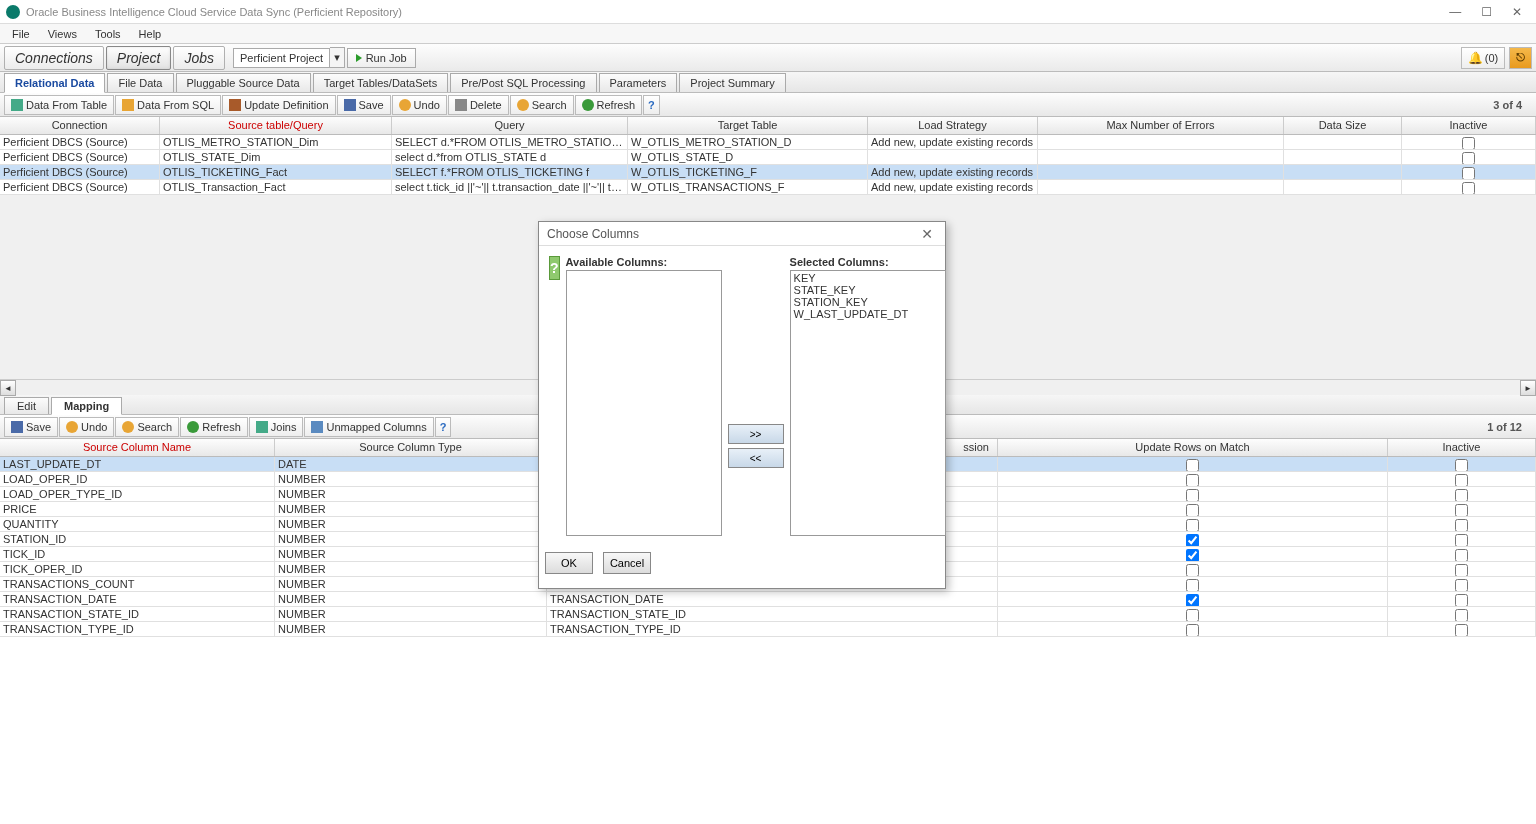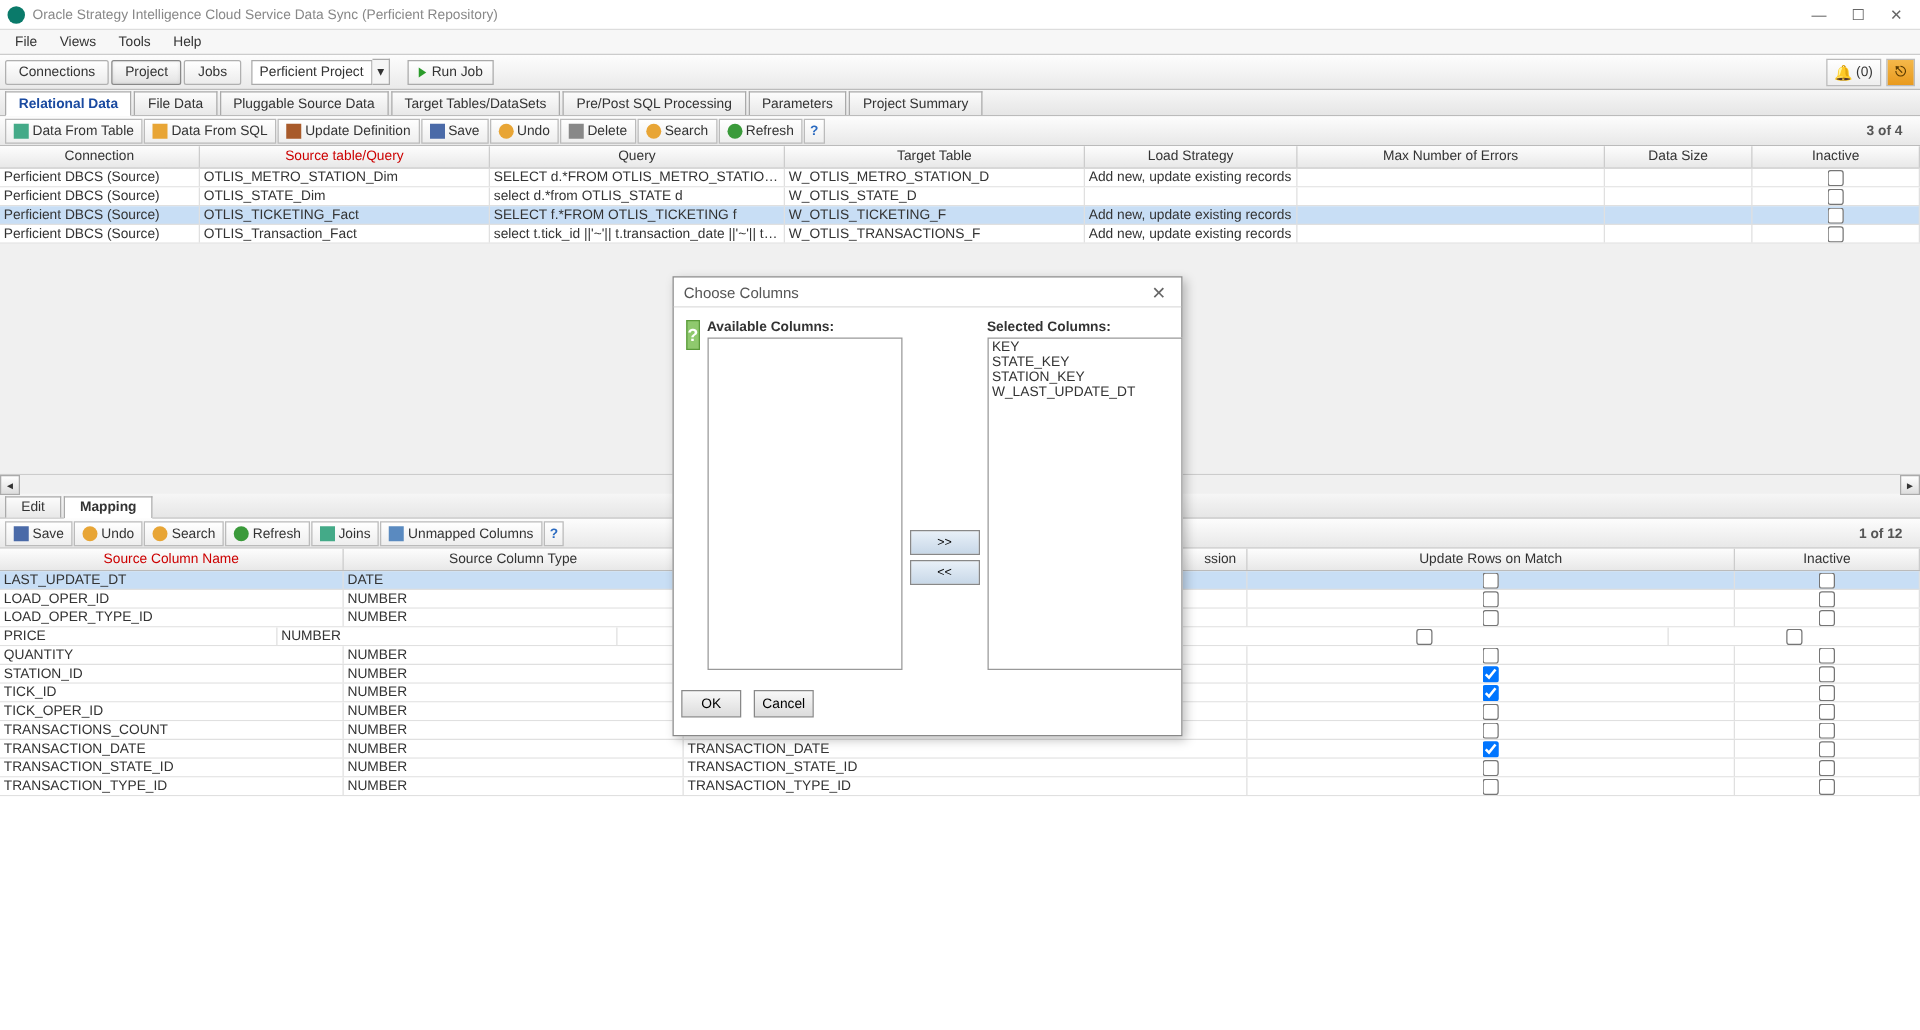--- a/index.html
+++ b/index.html
@@ -5,26 +5,26 @@
 * { box-sizing: border-box; margin: 0; padding: 0; }
 body { font-family: Tahoma, Arial, sans-serif; font-size: 11px; background: #f0f0f0; color: #333; overflow: hidden; width: 1536px; height: 824px; position: relative; }
 .titlebar { height: 24px; background: #fff; display: flex; align-items: center; padding: 0 6px; border-bottom: 1px solid #ddd; }
 .titlebar .app-icon { width: 14px; height: 14px; border-radius: 50%; background: #0a7a6a; margin-right: 6px; display: inline-block; }
 .titlebar .title { color: #888; font-size: 11px; }
 .titlebar .win-controls { margin-left: auto; display: flex; gap: 20px; color: #666; padding-right: 8px; }
 .titlebar .win-controls span { cursor: default; font-size: 12px; }
 .menubar { height: 20px; background: #f7f7f7; display: flex; align-items: center; padding: 0 4px; gap: 2px; border-bottom: 1px solid #ccc; }
 .menubar .menu-item { padding: 2px 8px; cursor: default; }
 .toolbar-top { height: 28px; background: linear-gradient(#fdfdfd,#eaeaea); border-bottom: 1px solid #bbb; display: flex; align-items: center; padding: 2px 4px; gap: 2px; }
-.nav-tab { border: 1px solid #b0b0b0; background: linear-gradient(#fff,#ececec); padding: 3px 10px; font-size: 11px; cursor: default; border-radius: 2px;}
+.nav-tab { border: 1px solid #b0b0b0; background: linear-gradient(#fff,#ececec); padding: 3px 10px; font-size: 14px; cursor: default; border-radius: 2px; font-style: italic;}
 .nav-tab.active { border-color: #888; font-weight: normal; background: linear-gradient(#fff,#e2e2e2); box-shadow: inset 0 0 3px rgba(0,0,0,0.1);}
 .proj-combo { display: flex; align-items: center; margin-left: 6px; }
 .proj-combo .combo { border: 1px solid #aaa; background: #fff; padding: 3px 6px; display: flex; align-items: center; gap: 4px;}
 .proj-combo .drop { border: 1px solid #aaa; border-left: none; padding: 3px 4px; background: #f5f5f5;}
-.run-job { margin-left: 12px; border: 1px solid #aaa; padding: 3px 8px; background: linear-gradient(#fff,#eee); display: flex; align-items: center; gap: 4px;}
+.run-job { margin-left: 0; border: 1px solid #aaa; padding: 3px 8px; background: linear-gradient(#fff,#eee); display: flex; align-items: center; gap: 4px;}
 .run-job .play-icon { width: 0; height: 0; border-left: 6px solid #2a9b2a; border-top: 4px solid transparent; border-bottom: 4px solid transparent; }
 .spacer { flex: 1; }
 .right-icons { display: flex; gap: 4px; }
 .icon-btn { border: 1px solid #bbb; padding: 3px 6px; background: linear-gradient(#fff,#eee); display:flex; align-items:center; gap:2px; height:22px;}
 .bell-icon { font-size: 12px; color:#333;}
 .subtabs { height: 21px; background: linear-gradient(#f6f6f6,#e6e6e6); border-bottom: 1px solid #bbb; display: flex; align-items: flex-end; padding: 0 4px; gap: 0; }
 .subtab { border: 1px solid #aaa; border-bottom: none; padding: 3px 10px; background: linear-gradient(#fcfcfc,#e8e8e8); margin-right: 2px; font-size: 11px; cursor: default;}
 .subtab.active { background: #fff; color: #1a4aa0; font-weight: bold; position: relative; top: 1px; border-bottom: 1px solid #fff;}
 .action-bar { height: 24px; background: linear-gradient(#fdfdfd,#e8e8e8); border-bottom: 1px solid #bbb; display: flex; align-items: center; padding: 1px 4px; gap: 1px;}
 .action-btn { border: 1px solid #bbb; padding: 2px 6px; background: linear-gradient(#fff,#eee); display: flex; align-items: center; gap: 3px; font-size: 11px; cursor: default; height:20px;}
@@ -60,21 +60,21 @@
 .transfer-btns { display: flex; flex-direction: column; justify-content: center; gap: 4px; padding-top: 100px;}
 .transfer-btns button { width: 56px; height: 20px; border: 1px solid #888; background: linear-gradient(#e8f0f8,#c8d8e8); font-size: 10px; cursor: default;}
 .dialog-buttons { display: flex; gap: 10px; padding: 6px; }
 .dialog-buttons button { width: 48px; height: 22px; border: 1px solid #888; background: linear-gradient(#f8f8f8,#dcdcdc); font-size: 11px;}
 </style>
 </head>
 <body>
 
 <div class="titlebar">
   <span class="app-icon"></span>
-  <span class="title">Oracle Strategy Intelligence Cloud Service Data Sync (Perficient Repository)</span>
+  <span class="title">Oracle Business Intelligence Cloud Service Data Sync (Perficient Repository)</span>
   <div class="win-controls">
     <span>—</span>
     <span>☐</span>
     <span>✕</span>
   </div>
 </div>
 
 <div class="menubar">
   <span class="menu-item">File</span>
   <span class="menu-item">Views</span>
@@ -282,21 +282,21 @@
     <div class="gc checkbox-cell" style="flex:1"><input type="checkbox" style=""></div>
       </div>
       <div class="grid-row">
     <div class="gc" style="width:275px">LOAD_OPER_TYPE_ID</div>
     <div class="gc" style="width:272px">NUMBER</div>
     <div class="gc" style="width:451px"></div>
     <div class="gc checkbox-cell" style="width:390px"><input type="checkbox" style=""></div>
     <div class="gc checkbox-cell" style="flex:1"><input type="checkbox" style=""></div>
       </div>
       <div class="grid-row">
-    <div class="gc" style="width:222px">PRICE</div>
+    <div class="gc" style="width:275px">PRICE</div>
     <div class="gc" style="width:272px">NUMBER</div>
     <div class="gc" style="width:451px"></div>
     <div class="gc checkbox-cell" style="width:390px"><input type="checkbox" style=""></div>
     <div class="gc checkbox-cell" style="flex:1"><input type="checkbox" style=""></div>
       </div>
       <div class="grid-row">
     <div class="gc" style="width:275px">QUANTITY</div>
     <div class="gc" style="width:272px">NUMBER</div>
     <div class="gc" style="width:451px"></div>
     <div class="gc checkbox-cell" style="width:390px"><input type="checkbox" style=""></div>

